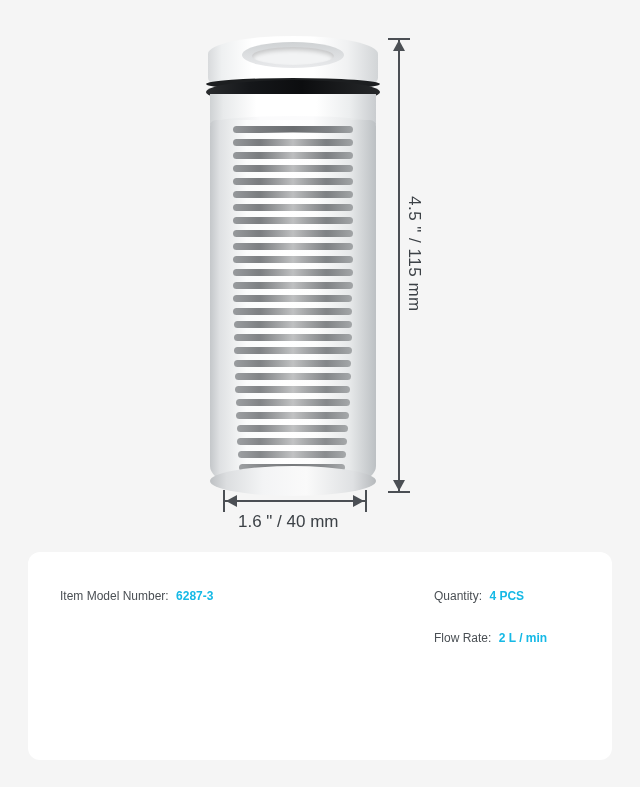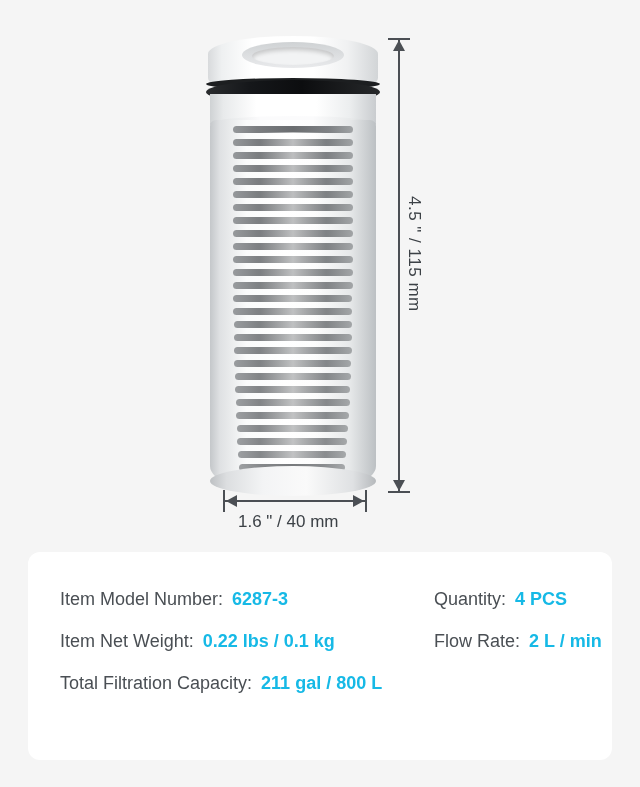--- a/index.html
+++ b/index.html
@@ -242,21 +242,21 @@
     position: absolute;
     left: 28px;
     top: 552px;
     width: 584px;
     height: 208px;
     background: #ffffff;
     border-radius: 12px;
   }
   .spec-row {
     position: absolute;
-    font-size: 18px;
+    font-size: 12px;
     color: #3a3f44;
     white-space: nowrap;
   }
   .spec-label { color: #4a4f54; }
   .spec-value {
     color: #16b9e6;
     font-weight: bold;
     margin-left: 4px;
   }
   #row-model    { left: 32px;  top: 37px; }
@@ -331,29 +331,21 @@
   <div id="label-width">1.6 " / 40 mm</div>
 </div>
 
 <div id="spec-panel">
 
   <div class="spec-row" id="row-model">
     <span class="spec-label">Item Model Number:</span>
     <span class="spec-value">6287-3</span>
   </div>
 
-  <div class="spec-row" id="row-weight">
-    <span class="spec-label">Item Net Weight:</span>
-    <span class="spec-value">0.22 lbs / 0.1 kg</span>
-  </div>
-
-  <div class="spec-row" id="row-capacity">
-    <span class="spec-label">Total Filtration Capacity:</span>
-    <span class="spec-value">211 gal / 800 L</span>
-  </div>
+
 
 
   <div class="spec-row" id="row-qty">
     <span class="spec-label">Quantity:</span>
     <span class="spec-value">4 PCS</span>
   </div>
 
   <div class="spec-row" id="row-flow">
     <span class="spec-label">Flow Rate:</span>
     <span class="spec-value">2 L / min</span>

